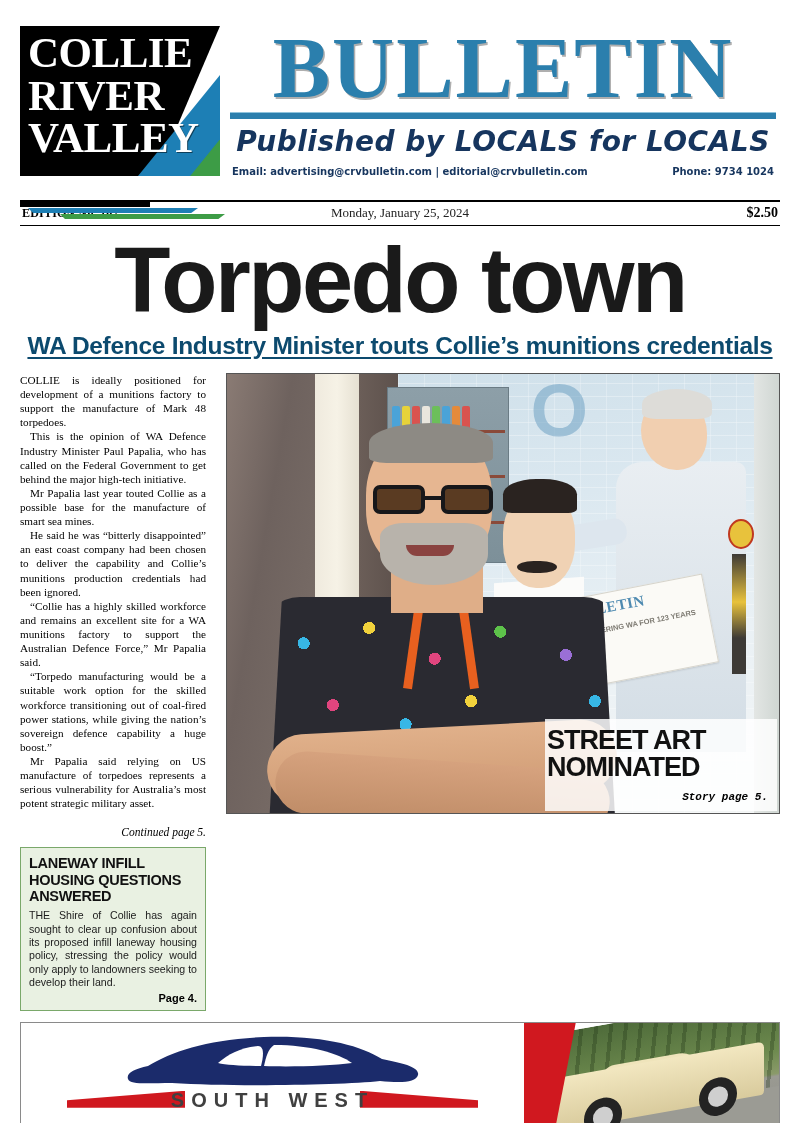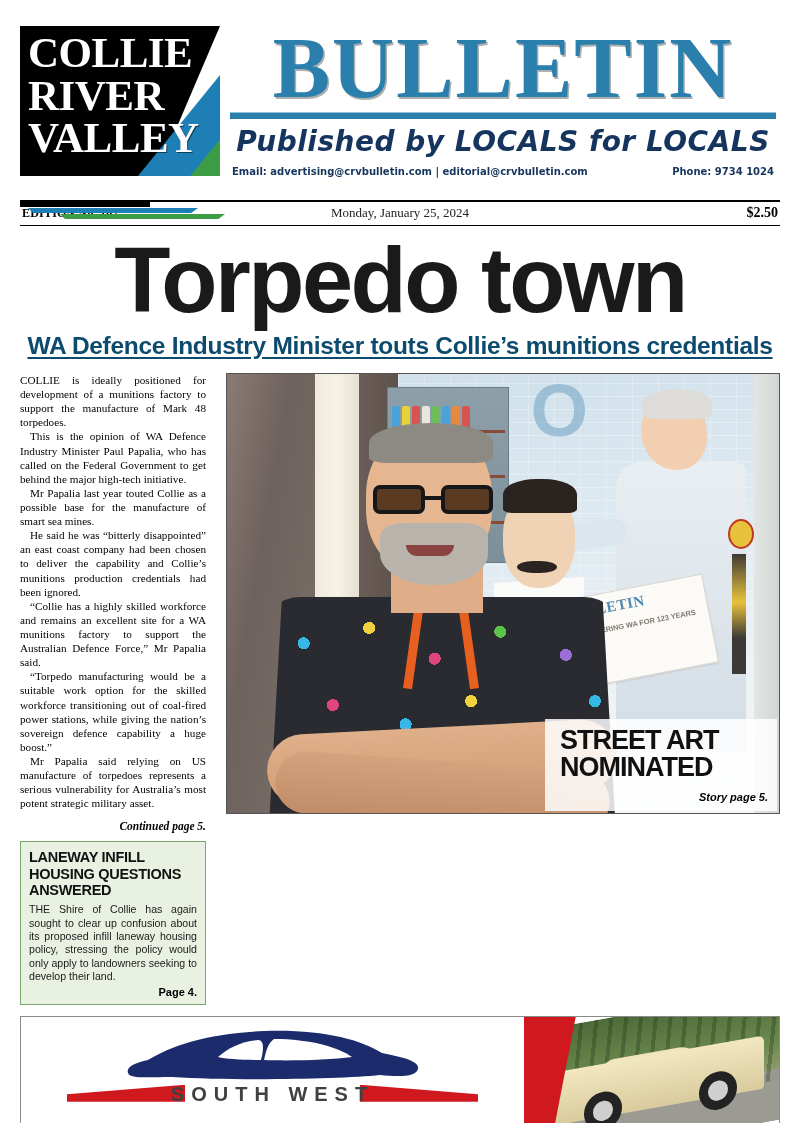--- a/index.html
+++ b/index.html
@@ -135,22 +135,22 @@
     font-size: 11.2px;
     line-height: 1.26;
     text-align: justify;
     text-indent: 10px;
     color: #000;
   }
   .story p.first { text-indent: 0; }
   .story p.first::first-line { }
   .continued {
     font-family: "Liberation Serif", serif;
-    font-style: italic; font-weight: bold;
-    font-size: 11.5px; text-align: right; margin-top: 10px;
+    font-style: italic; font-weight: normal;
+    font-size: 11.5px; text-align: right; margin-top: 16px;
   }
 
   .brief-box {
     border: 1px solid #7aa86a;
     background: #e9f1e2;
     margin-top: 9px;
     padding: 7px 8px 6px 8px;
   }
   .brief-title {
     font-family: "Liberation Sans", sans-serif;
@@ -294,34 +294,34 @@
      background: linear-gradient(180deg,#e0b08a,#cf9b74);
      border-radius: 36px; transform: rotate(-3deg); }
   .man-arms2 { position: absolute; left: 4%; top: 334px; width: 92%; height: 62px;
      background: linear-gradient(180deg,#d6a27e,#c08d68);
      border-radius: 32px; transform: rotate(4deg); }
 
   
   .caption-box {
     position: absolute; right: 2px; bottom: 2px; width: 232px;
     background: rgba(255,255,255,.84);
-    padding: 8px 9px 8px 15px;
+    padding: 8px 9px 8px 2px;
   }
   .caption-title {
     font-family: "Liberation Sans", sans-serif;
     font-weight: bold; font-size: 27px; line-height: 1.0;
     letter-spacing: -1px; color: #111;
   }
   .caption-body {
     font-family: "Liberation Sans", sans-serif;
     font-weight: bold; font-size: 10.3px; line-height: 1.3;
     text-align: justify; margin-top: 7px; color: #1a1a1a;
   }
   .caption-story {
-    font-family: Liberation Sans, sans-serif;
+    font-family: Liberation Mono, monospace;
     font-weight: bold; font-style: italic; font-size: 11px;
     text-align: right; margin-top: 10px;
   }
 
   
   .ad {
     border: 1px solid #8a8a8a; margin-top: 11px;
     height: 246px; display: flex; position: relative; overflow: hidden; background:#fff;
   }
   .ad-left { flex: 1; position: relative; padding: 6px 10px 0 10px; }

